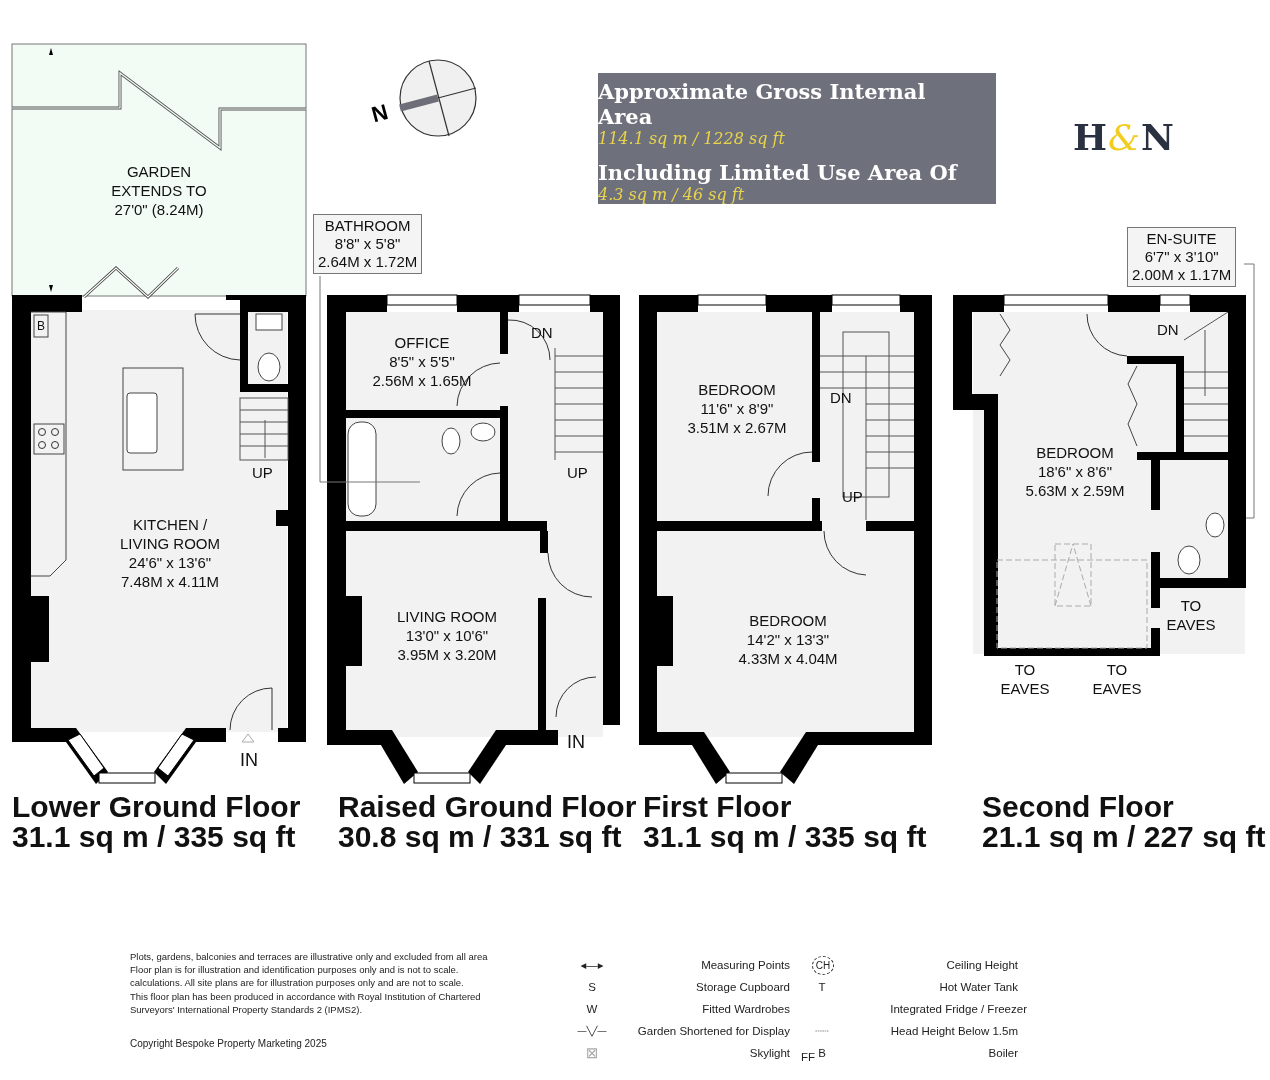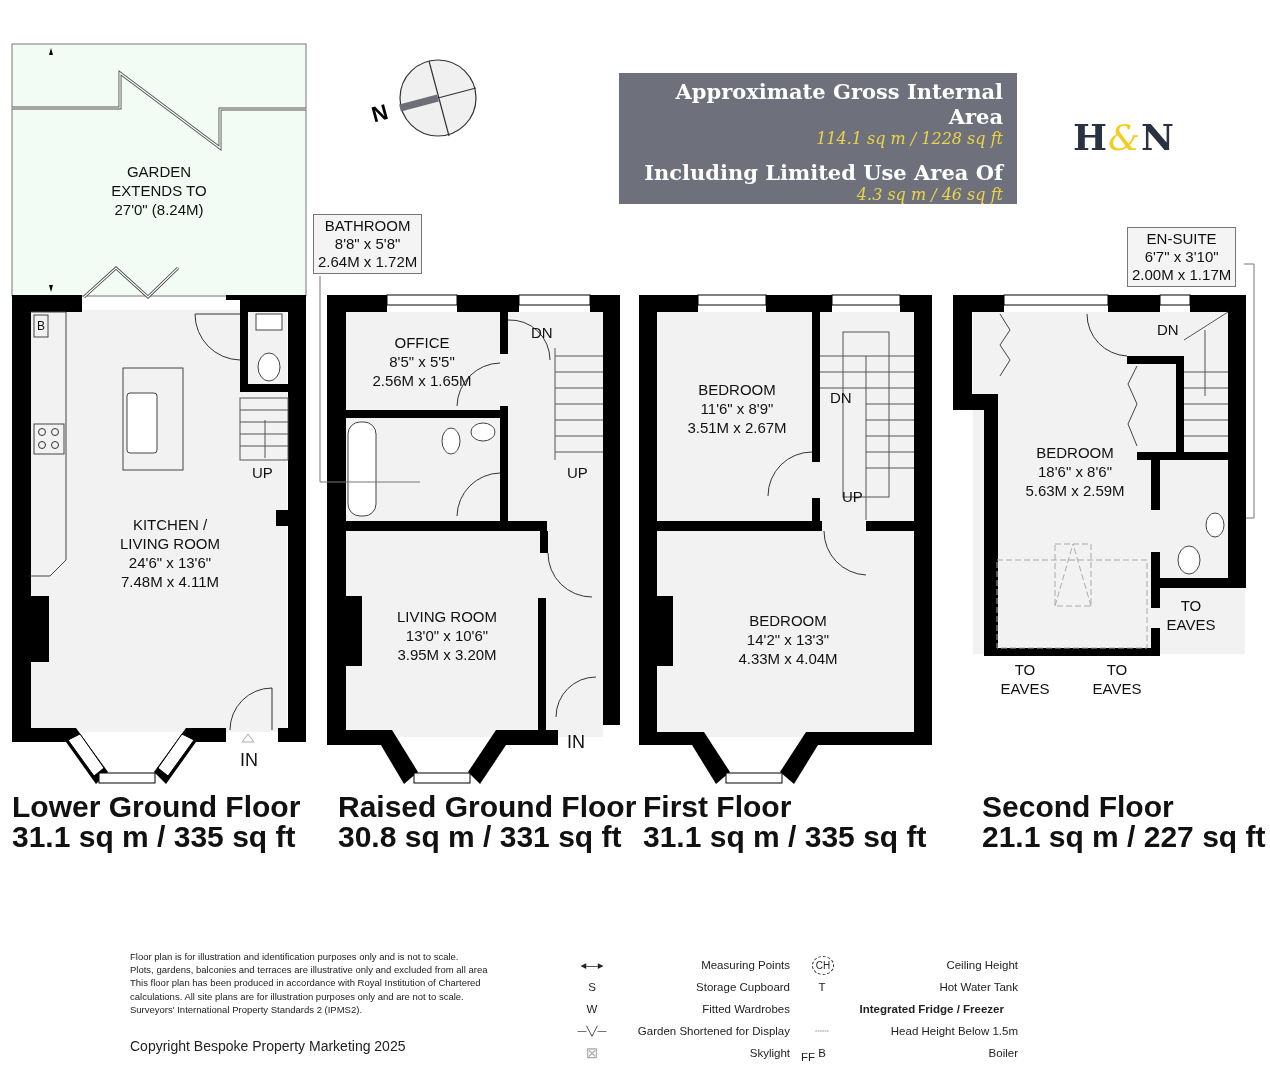--- a/index.html
+++ b/index.html
@@ -1,28 +1,28 @@
 <!DOCTYPE html>
 <html><head>
 <meta charset="utf-8">
 <style>
   html,body{margin:0;padding:0;background:#fff;}
   body{width:1270px;height:1080px;position:relative;overflow:hidden;font-family:"Liberation Sans",sans-serif;color:#111;}
   svg.plan{position:absolute;left:0;top:0;}
   .room-label{position:absolute;text-align:center;font-size:15px;line-height:19px;color:#111;white-space:nowrap;transform:translateX(-50%);}
   .small-label{position:absolute;font-size:15px;line-height:19px;color:#111;white-space:nowrap;}
   .callout{position:absolute;background:#f4f4f4;border:1px solid #777;text-align:center;font-size:15px;line-height:18px;padding:2px 4px;white-space:nowrap;}
-  .area-box{position:absolute;left:598px;top:73px;width:398px;height:131px;background:#6e707c;color:#fff;text-align:right;font-family:"DejaVu Serif","Liberation Serif",serif;margin-left:21px;}
+  .area-box{position:absolute;left:598px;top:73px;width:398px;height:131px;background:#6e707c;color:#fff;text-align:left;font-family:"DejaVu Serif","Liberation Serif",serif;}
   .area-box .h{font-size:21px;font-weight:bold;padding-right:14px;}
   .area-box .v{font-size:16px;font-style:italic;color:#e9d44a;padding-right:14px;}
   .logo{position:absolute;left:1073px;top:116px;font-family:"DejaVu Serif","Liberation Serif",serif;font-size:36px;font-weight:bold;color:#2a3140;letter-spacing:1px;}
   .logo .amp{color:#f2cd1f;font-style:italic;font-weight:normal;}
   .floor-title{position:absolute;font-size:30px;font-weight:bold;line-height:30px;white-space:nowrap;}
   .disclaimer{position:absolute;left:130px;top:950px;font-size:9.5px;line-height:13.2px;color:#222;width:420px;}
-  .copyright{position:absolute;left:130px;top:1038px;font-size:14px;color:#222;}
+  .copyright{position:absolute;left:130px;top:1038px;font-size:10px;color:#222;}
   .legend{position:absolute;font-size:11.5px;color:#222;}
   .legend .row{position:absolute;height:18px;line-height:18px;white-space:nowrap;}
   .legend .sym{position:absolute;text-align:center;width:40px;}
   .legend .lbl{position:absolute;text-align:left;}
 </style>
 </head>
 <body>
 
 <svg class="plan" width="1270" height="1080" viewBox="0 0 1270 1080">
   <defs>
@@ -323,24 +323,24 @@
 <div class="floor-title" style="left:643px;top:792px;">
   <div>First Floor</div>
   <div>31.1 sq m / 335 sq ft</div>
 </div>
 <div class="floor-title" style="left:982px;top:792px;">
   <div>Second Floor</div>
   <div>21.1 sq m / 227 sq ft</div>
 </div>
 
 <div class="disclaimer">
+  <div>Plots, gardens, balconies and terraces are illustrative only and excluded from all area</div>
   <div>Floor plan is for illustration and identification purposes only and is not to scale.</div>
-  <div>Plots, gardens, balconies and terraces are illustrative only and excluded from all area</div>
+  <div>calculations.  All site plans are for illustration purposes only and are not to scale.</div>
   <div>This floor plan has been produced in accordance with Royal Institution of Chartered</div>
-  <div>calculations.  All site plans are for illustration purposes only and are not to scale.</div>
   <div>Surveyors' International Property Standards 2 (IPMS2).</div>
 </div>
 <div class="copyright">Copyright Bespoke Property Marketing 2025</div>
 
 <div class="legend" style="left:572px;top:956px;width:460px;height:110px;">
   <div class="row" style="top:0;width:460px;">
     <span class="sym" style="left:0;">◂—▸</span>
     <span class="lbl" style="right:242px;">Measuring Points</span>
     <span class="sym" style="left:230px;border:1px dashed #333;border-radius:50%;width:20px;height:17px;line-height:17px;font-size:10px;margin-left:10px;">CH</span>
     <span class="lbl" style="right:14px;">Ceiling Height</span>
@@ -348,21 +348,21 @@
   <div class="row" style="top:22px;width:460px;">
     <span class="sym" style="left:0;">S</span>
     <span class="lbl" style="right:242px;">Storage Cupboard</span>
     <span class="sym" style="left:230px;">T</span>
     <span class="lbl" style="right:14px;">Hot Water Tank</span>
   </div>
   <div class="row" style="top:44px;width:460px;">
     <span class="sym" style="left:0;">W</span>
     <span class="lbl" style="right:242px;margin-left:37px;">Fitted Wardrobes</span>
     <span class="sym" style="left:216px;margin-top:48px;">FF</span>
-    <span class="lbl" style="right:28px;font-weight:bold;">Integrated Fridge / Freezer</span>
+    <span class="lbl" style="right:5px;">Integrated Fridge / Freezer</span>
   </div>
   <div class="row" style="top:66px;width:460px;">
     <span class="sym" style="left:0;font-size:9px;">—╲╱—</span>
     <span class="lbl" style="right:242px;">Garden Shortened for Display</span>
     <span class="sym" style="left:230px;color:#999;">┄┄</span>
     <span class="lbl" style="right:14px;">Head Height Below 1.5m</span>
   </div>
   <div class="row" style="top:88px;width:460px;">
     <span class="sym" style="left:0;color:#aaa;font-size:15px;">⊠</span>
     <span class="lbl" style="right:242px;">Skylight</span>

